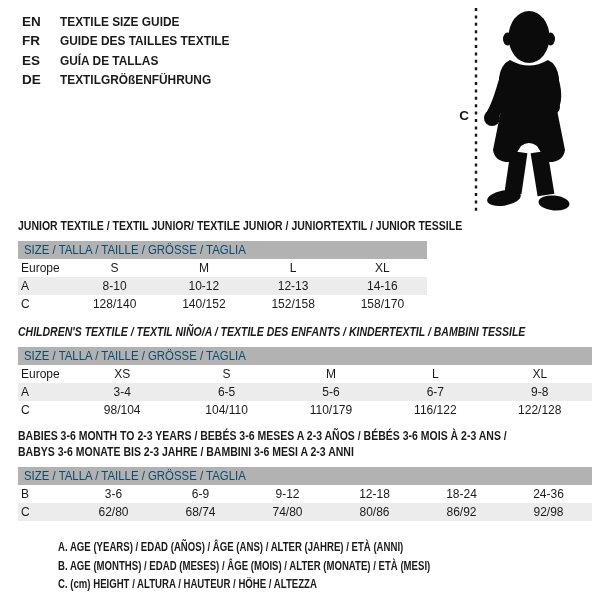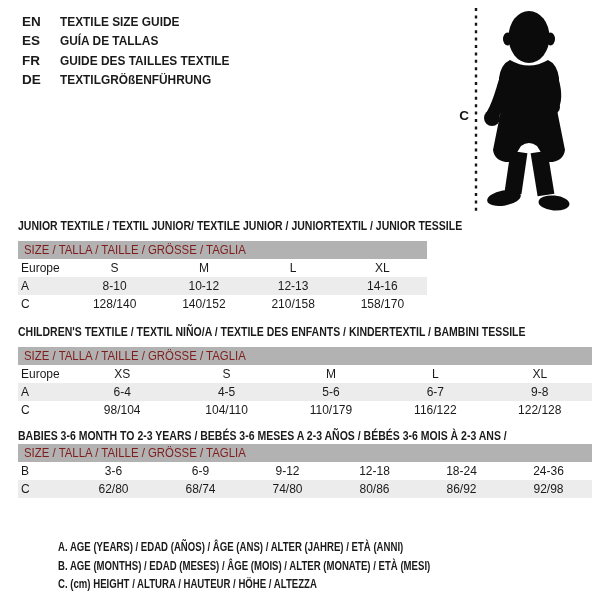--- a/index.html
+++ b/index.html
@@ -17,44 +17,44 @@
   .cx95{display:inline-block;transform:scaleX(0.95);transform-origin:0 50%;white-space:nowrap;}
   
   .figure{position:absolute;left:440px;top:0;width:160px;height:230px;}
   
   .tbl{position:absolute;}
   .tbl.t1{left:18px;top:218px;width:409px;}
   .tbl.t2{left:18px;top:324px;width:574px;}
   .tbl.t3{left:18px;top:428px;width:574px;}
   .tbl-title{font-size:12.5px;font-weight:700;line-height:16px;margin:0;}
   table.size-table{width:100%;border-collapse:collapse;table-layout:fixed;font-size:12px;}
-  table.size-table th{font-weight:400;text-align:left;height:18px;padding:0 0 0 6px;color:#7f1d1d;}
+  table.size-table th{font-weight:400;text-align:left;height:18px;padding:0 0 0 6px;color:#0c4a6e;}
   table.size-table td{height:18px;padding:0;text-align:center;white-space:nowrap;}
   table.size-table td.row-label{text-align:left;padding-left:3px;}
   
   .legend{position:absolute;left:22px;top:538px;}
   .legend-line{font-size:12px;font-weight:700;line-height:18.7px;margin-left:36px;}
 </style>
 </head>
 <body>
 
 <div class="canvas">
 
   <div class="lang-list">
     <div class="lang-row">
       <span class="lang-code">EN</span>
       <span class="cx88">TEXTILE SIZE GUIDE</span>
     </div>
     <div class="lang-row">
+      <span class="lang-code">FR</span>
+      <span class="cx88">GUIDE DES TAILLES TEXTILE</span>
+    </div>
+    <div class="lang-row">
       <span class="lang-code">ES</span>
       <span class="cx88">GUÍA DE TALLAS</span>
-    </div>
-    <div class="lang-row">
-      <span class="lang-code">FR</span>
-      <span class="cx88">GUIDE DES TAILLES TEXTILE</span>
     </div>
     <div class="lang-row">
       <span class="lang-code">DE</span>
       <span class="cx88">TEXTILGRÖßENFÜHRUNG</span>
     </div>
   </div>
 
   <svg class="figure" viewBox="0 0 160 230">
     <line x1="36" y1="8" x2="36" y2="212" stroke="#151515" stroke-width="2.4" stroke-dasharray="3 4.4"></line>
     <text x="24" y="120" font-size="13.5" font-weight="700" fill="#151515" text-anchor="middle" font-family="Liberation Sans, DejaVu Sans, sans-serif">C</text>
@@ -102,28 +102,28 @@
             <td class="row-label">A</td>
             <td>8-10</td>
             <td>10-12</td>
             <td>12-13</td>
             <td>14-16</td>
           </tr>
           <tr>
             <td class="row-label">C</td>
             <td>128/140</td>
             <td>140/152</td>
-            <td>210/158</td>
+            <td>152/158</td>
             <td>158/170</td>
           </tr>
         </tbody>
       </table>
     </section>
   <section class="tbl t2">
-      <div class="tbl-title" style="margin-bottom: 7px;"><span class="cx84">CHILDREN'S TEXTILE / TEXTIL NIÑO/A / TEXTILE DES ENFANTS / KINDERTEXTIL / BAMBINI TESSILE</span></div>
+      <div class="tbl-title" style="margin-bottom: 7px; font-style: italic;"><span class="cx84">CHILDREN'S TEXTILE / TEXTIL NIÑO/A / TEXTILE DES ENFANTS / KINDERTEXTIL / BAMBINI TESSILE</span></div>
       <table class="size-table">
         <colgroup>
           <col style="width: 52px;">
           <col>
           <col>
           <col>
           <col>
           <col>
         </colgroup>
         <thead>
@@ -135,39 +135,40 @@
           <tr>
             <td class="row-label">Europe</td>
             <td>XS</td>
             <td>S</td>
             <td>M</td>
             <td>L</td>
             <td>XL</td>
           </tr>
           <tr style="background: rgb(236, 236, 236);">
             <td class="row-label">A</td>
-            <td>6-4</td>
-            <td>4-5</td>
+            <td>3-4</td>
+            <td>6-5</td>
             <td>5-6</td>
             <td>6-7</td>
             <td>9-8</td>
           </tr>
           <tr>
             <td class="row-label">C</td>
             <td>98/104</td>
             <td>104/110</td>
             <td>110/179</td>
             <td>116/122</td>
             <td>122/128</td>
           </tr>
         </tbody>
       </table>
     </section>
   <section class="tbl t3">
       <div class="tbl-title"><span class="cx84">BABIES 3-6 MONTH TO 2-3 YEARS / BEBÉS 3-6 MESES A 2-3 AÑOS / BÉBÉS 3-6 MOIS À 2-3 ANS /</span></div>
+      <div class="tbl-title" style="margin-bottom: 7px;"><span class="cx84">BABYS 3-6 MONATE BIS 2-3 JAHRE / BAMBINI 3-6 MESI A 2-3 ANNI</span></div>
       <table class="size-table">
         <colgroup>
           <col style="width: 52px;">
           <col>
           <col>
           <col>
           <col>
           <col>
           <col>
         </colgroup>

